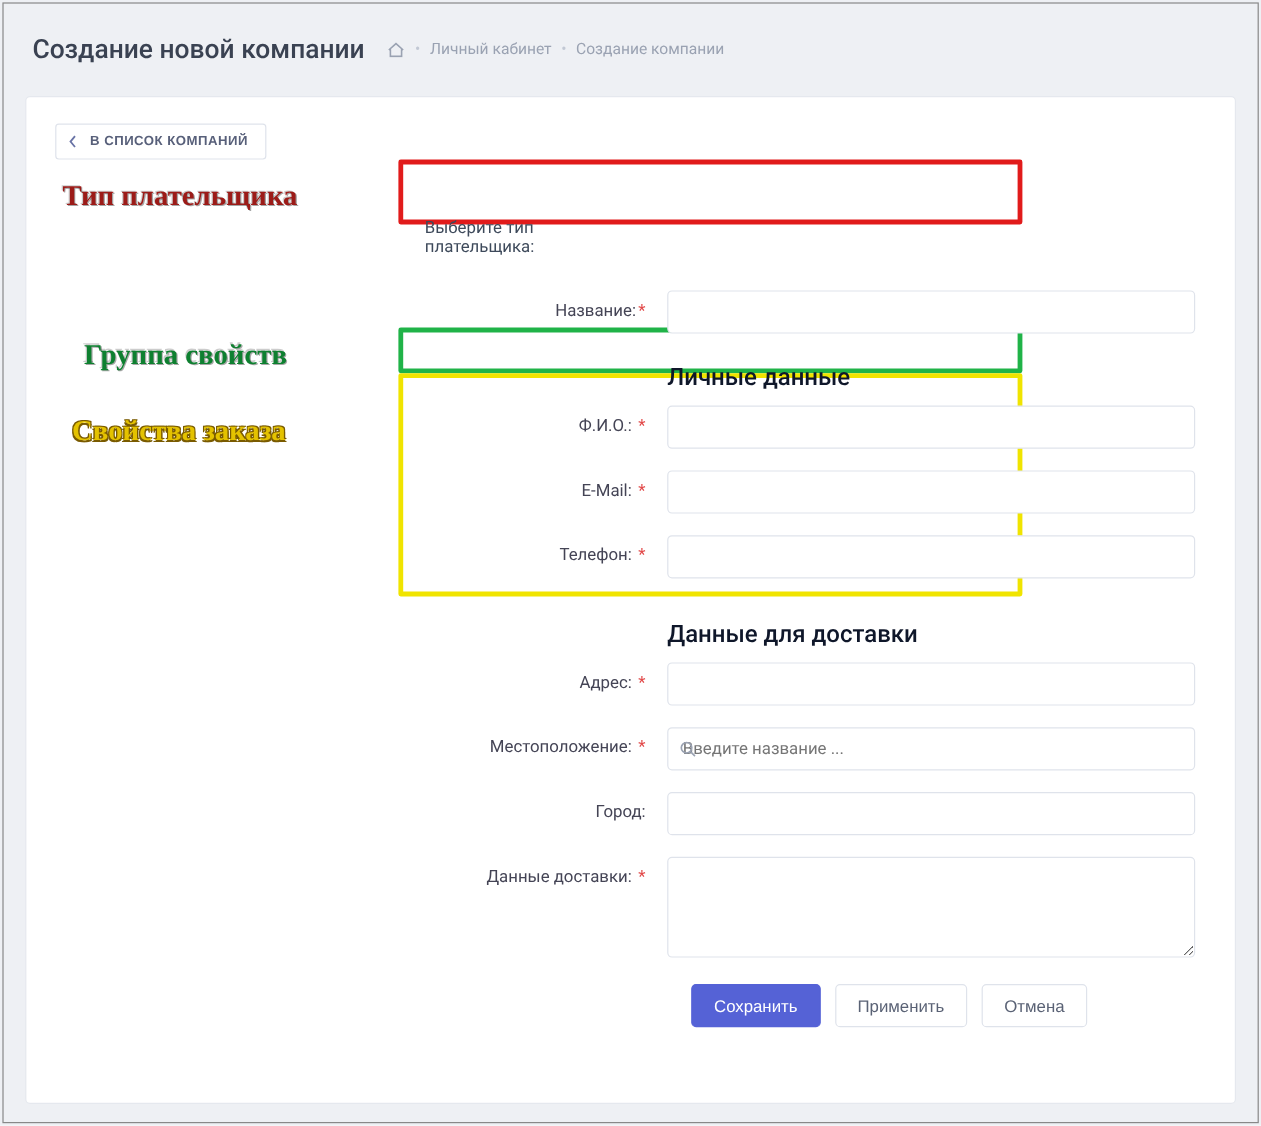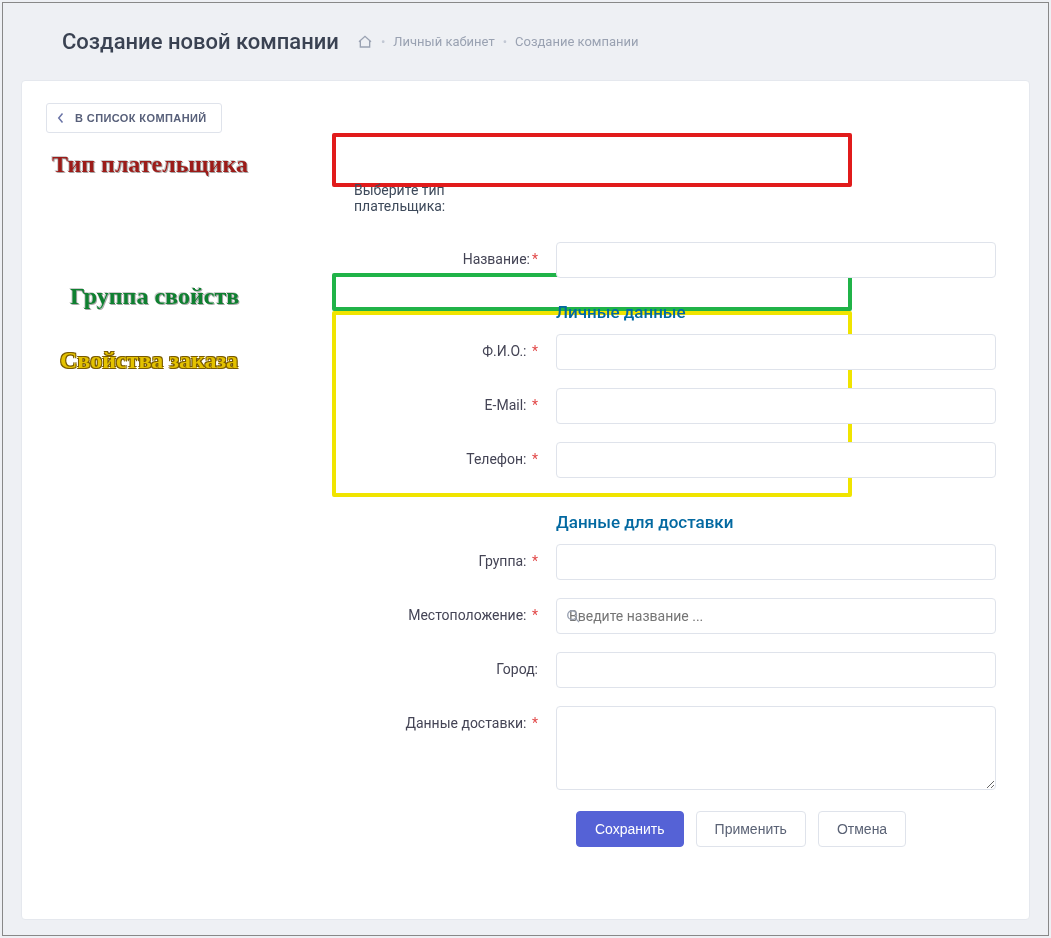--- a/index.html
+++ b/index.html
@@ -24,21 +24,20 @@
 .header-row {
   display: flex;
   align-items: center;
   padding: 26px 24px;
   gap: 18px;
 }
 .page-title {
   font-size: 22px;
   font-weight: 500;
   color: #3a4252;
-  margin-left: 35px;
 }
 .home-icon {
   width: 16px; height: 14px;
   display: inline-block;
   color: #9aa2b2;
 }
 .home-icon svg { display: block; }
 .breadcrumb {
   display: flex;
   align-items: center;
@@ -105,22 +104,22 @@
   color: #444;
   background: #fff;
   font-family: inherit;
 }
 .form-ctrl textarea.text-area {
   height: 84px;
   resize: vertical;
 }
 .section-heading-row { margin-bottom: 6px; margin-top: 10px;}
 .section-heading {
-  color: #0369a1;
-  font-size: 17px;
+  color: #0f172a;
+  font-size: 20px;
   font-weight: 500;
   padding: 6px 0;
 }
 .btn {
   border: 1px solid #dfe3eb;
   background: #fff;
   color: #5a6275;
   padding: 9px 18px;
   font-size: 14px;
   border-radius: 4px;
@@ -250,21 +249,21 @@
     </div>
 
     <div class="form-row section-heading-row">
       <div class="form-label"></div>
       <div class="form-ctrl">
               <div class="section-heading">Данные для доставки</div>
             </div>
     </div>
 
     <div class="form-row">
-      <div class="form-label"><span>Группа:</span> <span class="req">*</span></div>
+      <div class="form-label"><span>Адрес:</span> <span class="req">*</span></div>
       <div class="form-ctrl"><input class="text-input" type="text" style=""></div>
     </div>
 
     <div class="form-row">
       <div class="form-label"><span>Местоположение:</span> <span class="req">*</span></div>
       <div class="form-ctrl">
         <div class="loc-input-wrap">
           <span class="search-icn">
             <svg viewBox="0 0 16 16" fill="none" stroke="currentColor" stroke-width="1.6">
                     <circle cx="7" cy="7" r="5"></circle>

